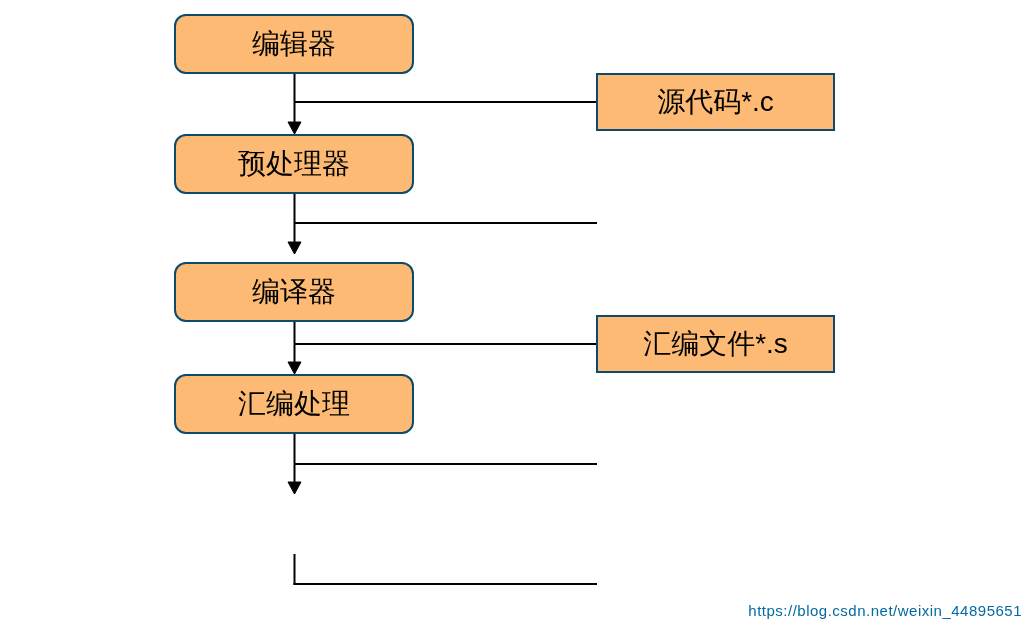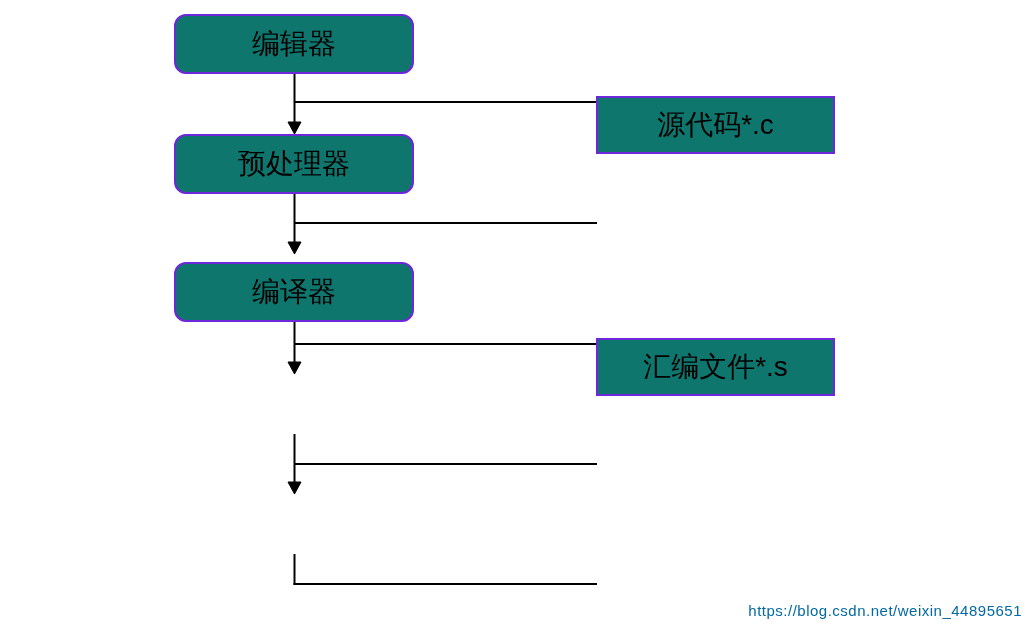--- a/index.html
+++ b/index.html
@@ -26,41 +26,40 @@
     stroke: #000000;
     stroke-width: 2;
   }
   svg.connectors polygon {
     fill: #000000;
     stroke: #000000;
   }
   .box {
     position: absolute;
     box-sizing: border-box;
-    background: #0f766e;
-    border: 2px solid #6d28d9;
+    background: #fdba74;
+    border: 2px solid #0c4a6e;
     display: flex;
     align-items: center;
     justify-content: center;
     font-size: 28px;
     color: #000000;
     white-space: nowrap;
   }
   .stage-box {
     left: 174px;
     width: 240px;
     height: 60px;
     border-radius: 12px;
   }
   .artifact-box {
     left: 596px;
     width: 239px;
     height: 58px;
     border-radius: 0;
-    margin-top: 23px;
   }
   .stage-0 { top: 14px;  }
   .stage-1 { top: 134px; }
   .stage-2 { top: 254px; margin-top: 8px; }
   .stage-3 { top: 374px; }
   .stage-4 { top: 494px; }
   .artifact-0 { top: 73px;  }
   .artifact-1 { top: 194px; }
   .artifact-2 { top: 315px; }
   .artifact-3 { top: 435px; }
@@ -96,19 +95,20 @@
     <line x1="294.5" y1="102" x2="597" y2="102"></line>
     <line x1="294.5" y1="223" x2="597" y2="223"></line>
     <line x1="294.5" y1="344" x2="597" y2="344"></line>
     <line x1="294.5" y1="464" x2="597" y2="464"></line>
     <line x1="293.5" y1="584" x2="597" y2="584"></line>
   </svg>
 
   <div class="box stage-box stage-0">编辑器</div>
   <div class="box stage-box stage-1">预处理器</div>
   <div class="box stage-box stage-2">编译器</div>
+  <div class="box stage-box stage-3">汇编处理</div>
 
   <div class="box artifact-box artifact-0">源代码*.c</div>
   <div class="box artifact-box artifact-2">汇编文件*.s</div>
 
   <div class="watermark">https://blog.csdn.net/weixin_44895651</div>
 
 </div>
 
 </body></html>

